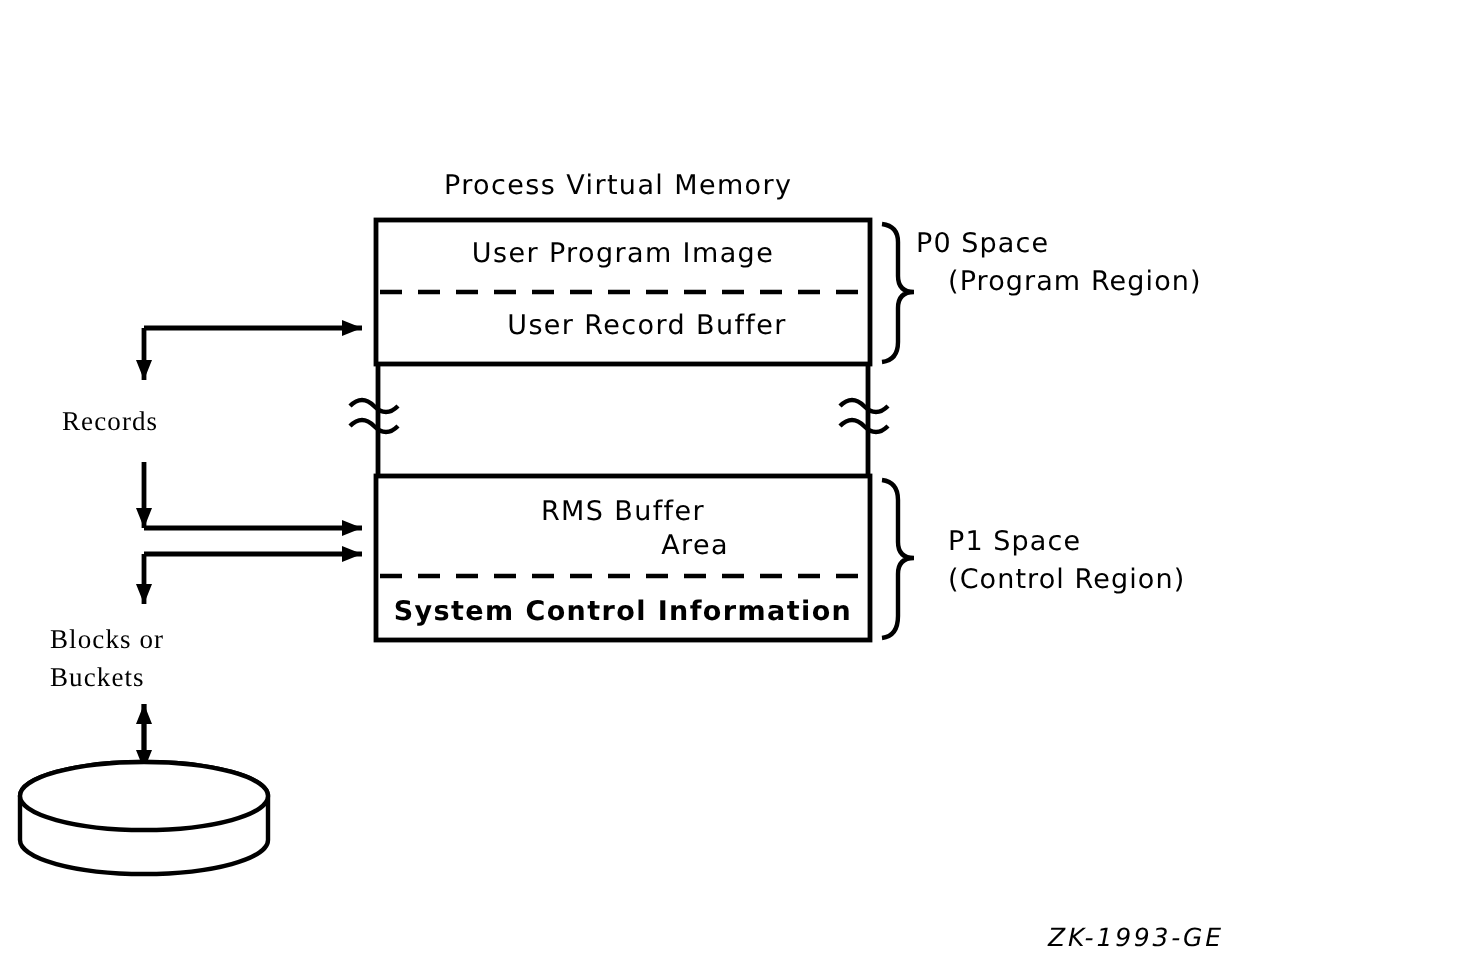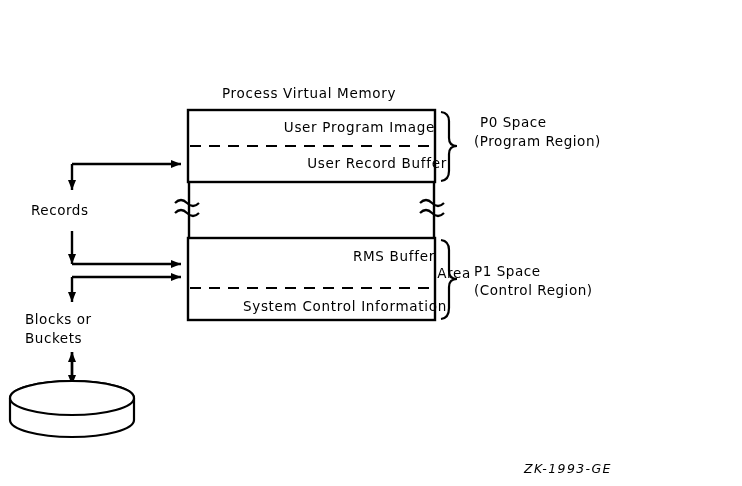--- a/index.html
+++ b/index.html
@@ -31,30 +31,31 @@
     white-space: pre;
     letter-spacing: 0.6px;
     line-height: 1.32;
   }
   .t-title {
     font-size: 13.5px;
     letter-spacing: 0.7px;
   }
   .t-cell {
     font-size: 13.5px;
-    text-align: right;
+    text-align: center;
     letter-spacing: 0.7px;
   }
   .t-side {
     font-size: 13.5px;
     letter-spacing: 0.55px;
   }
   .t-left {
     font-size: 13.5px;
     letter-spacing: 0.55px;
+    font-family: Liberation Serif, serif;
   }
   .t-fig {
     font-size: 12.5px;
     letter-spacing: 1.4px;
   }
 </style>
 </head>
 <body>
 
 <div id="figure">
@@ -150,23 +151,23 @@
   <div class="lbl t-title" style="left:222px; top:85px;">Process Virtual Memory</div>
 
   <div class="lbl t-cell" style="left:188px; top:119px; width:247px;">User Program Image</div>
 
   <div class="lbl t-cell" style="left:200px; top:155px; width:247px;">User Record Buffer</div>
 
   <div class="lbl t-cell" style="left:188px; top:248px; width:247px;">RMS Buffer</div>
 
   <div class="lbl t-cell" style="left:188px; top:265px; width:247px;margin-left:36px;">Area</div>
 
-  <div class="lbl t-cell" style="left:200px; top:298px; width:247px;">System Control Information</div>
+  <div class="lbl t-cell" style="left:188px; top:298px; width:247px;font-weight:bold;">System Control Information</div>
 
-  <div class="lbl t-side" style="left:480px; top:114px;">P0 Space</div>
+  <div class="lbl t-side" style="left:458px; top:114px;">P0 Space</div>
   <div class="lbl t-side" style="left:474px; top:133px;">(Program Region)</div>
 
   <div class="lbl t-side" style="left:474px; top:263px;">P1 Space</div>
   <div class="lbl t-side" style="left:474px; top:282px;text-align:center;">(Control Region)</div>
 
   <div class="lbl t-left" style="left:31px; top:202px;">Records</div>
 
   <div class="lbl t-left" style="left:25px; top:311px;">Blocks or</div>
   <div class="lbl t-left" style="left:25px; top:330px;">Buckets</div>
 

